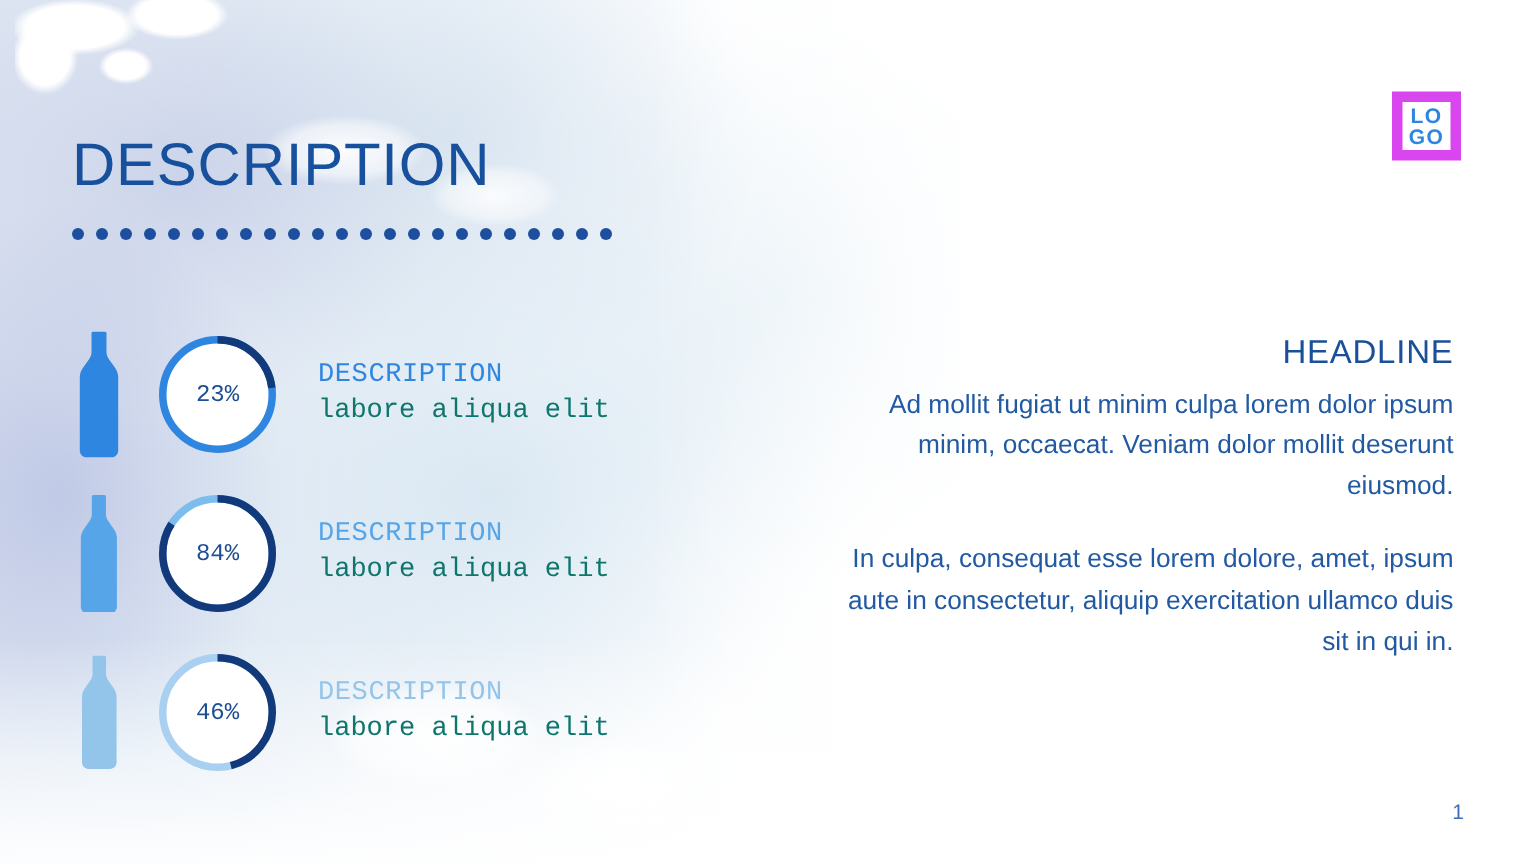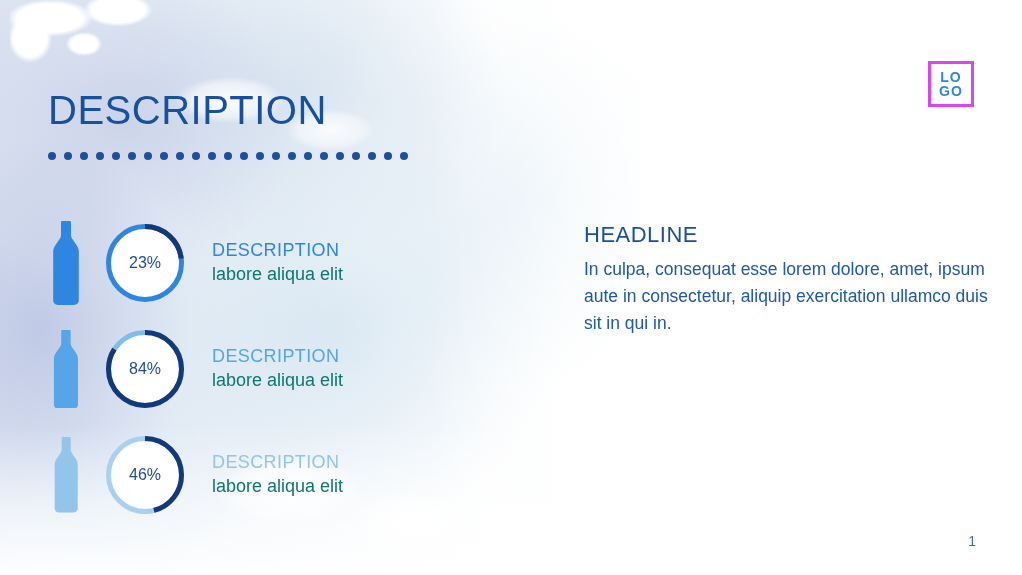--- a/index.html
+++ b/index.html
@@ -98,20 +98,21 @@
     display: block;
   }
 
   
   .stats { position: absolute; left: 40px; top: 218px; }
   .stat-row {
     display: flex;
     align-items: center;
     height: 90px;
     margin-bottom: 16px;
+    font-family: Liberation Mono, monospace;
   }
   .bottle-wrap {
     width: 52px;
     display: flex;
     justify-content: center;
     align-items: center;
   }
   .bottle { display: block; }
 
   .ring-wrap {
@@ -139,43 +140,44 @@
     letter-spacing: 0.4px;
   }
   .stat-sub {
     font-size: 18px;
     color: #0f766e;
   }
 
   
   .right-col {
     position: absolute;
-    left: 584px; top: 222px;
+    left: 557px; top: 222px;
     width: 412px;
+    text-align: right;
   }
   .headline {
     font-size: 22px;
     color: #1a5099;
     letter-spacing: 0.5px;
     margin-bottom: 8px;
   }
   .body-par {
     font-size: 17.5px;
     line-height: 1.55;
     color: #2159a2;
     margin: 0 0 22px 0;
   }
   .body-par:last-child { margin-bottom: 0; }
 
   
   .logo {
     position: absolute;
     right: 48px; top: 61px;
     width: 46px; height: 46px;
-    border: 3px solid #d946ef;
+    border: 7px solid #d946ef;
     box-sizing: border-box;
     display: flex;
     flex-direction: column;
     align-items: center;
     justify-content: center;
     line-height: 1;
     text-align: right;
   }
   .logo-line {
     font-size: 14px;
@@ -285,20 +287,21 @@
           </div>
           <div class="stat-text">
             <div class="stat-title" style="color: rgb(147, 196, 234);">DESCRIPTION</div>
             <div class="stat-sub">labore aliqua elit</div>
           </div>
         </div>
       </div>
 
     <div class="right-col">
       <div class="headline">HEADLINE</div>
+      <p class="body-par">Ad mollit fugiat ut minim culpa lorem dolor ipsum minim, occaecat. Veniam dolor mollit deserunt eiusmod.</p>
       <p class="body-par">In culpa, consequat esse lorem dolore, amet, ipsum aute in consectetur, aliquip exercitation ullamco duis sit in qui in.</p>
     </div>
 
     <div class="logo">
       <span class="logo-line">LO</span>
       <span class="logo-line">GO</span>
     </div>
 
     <div class="page-num">1</div>
 

